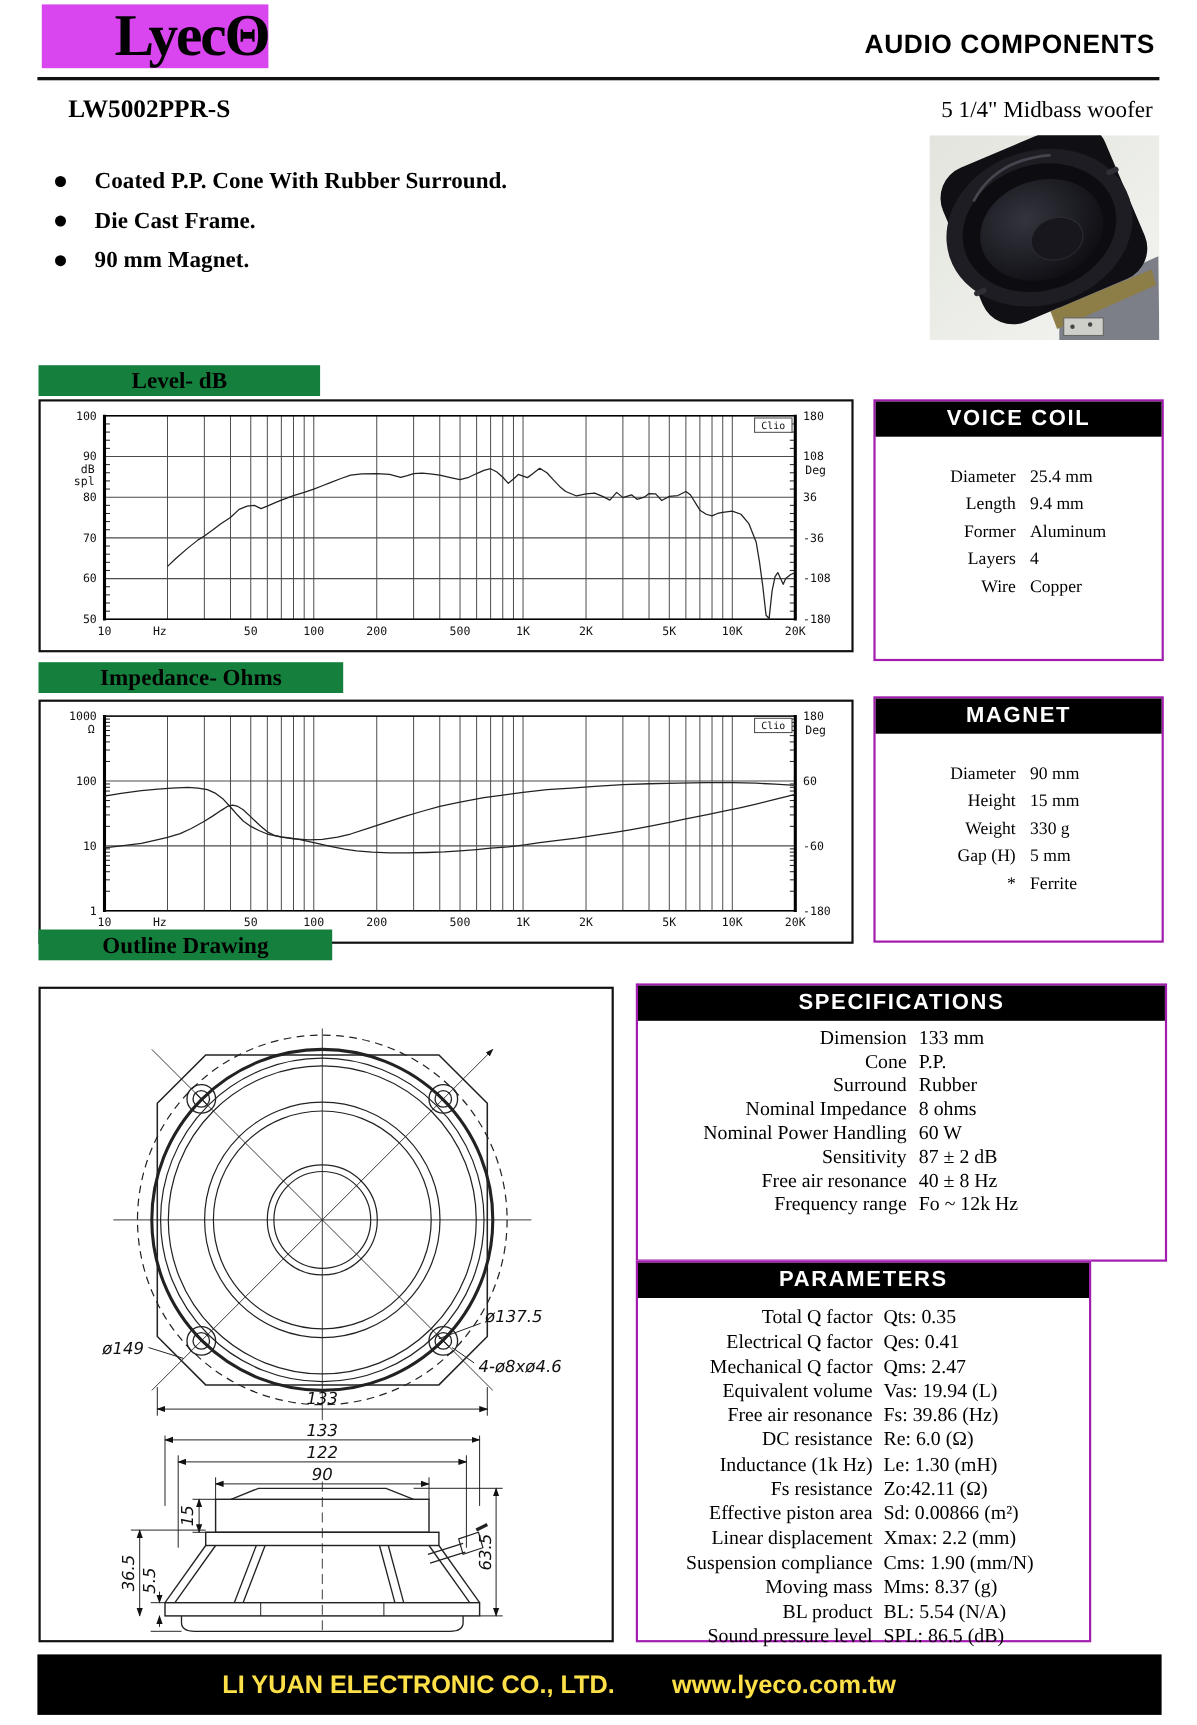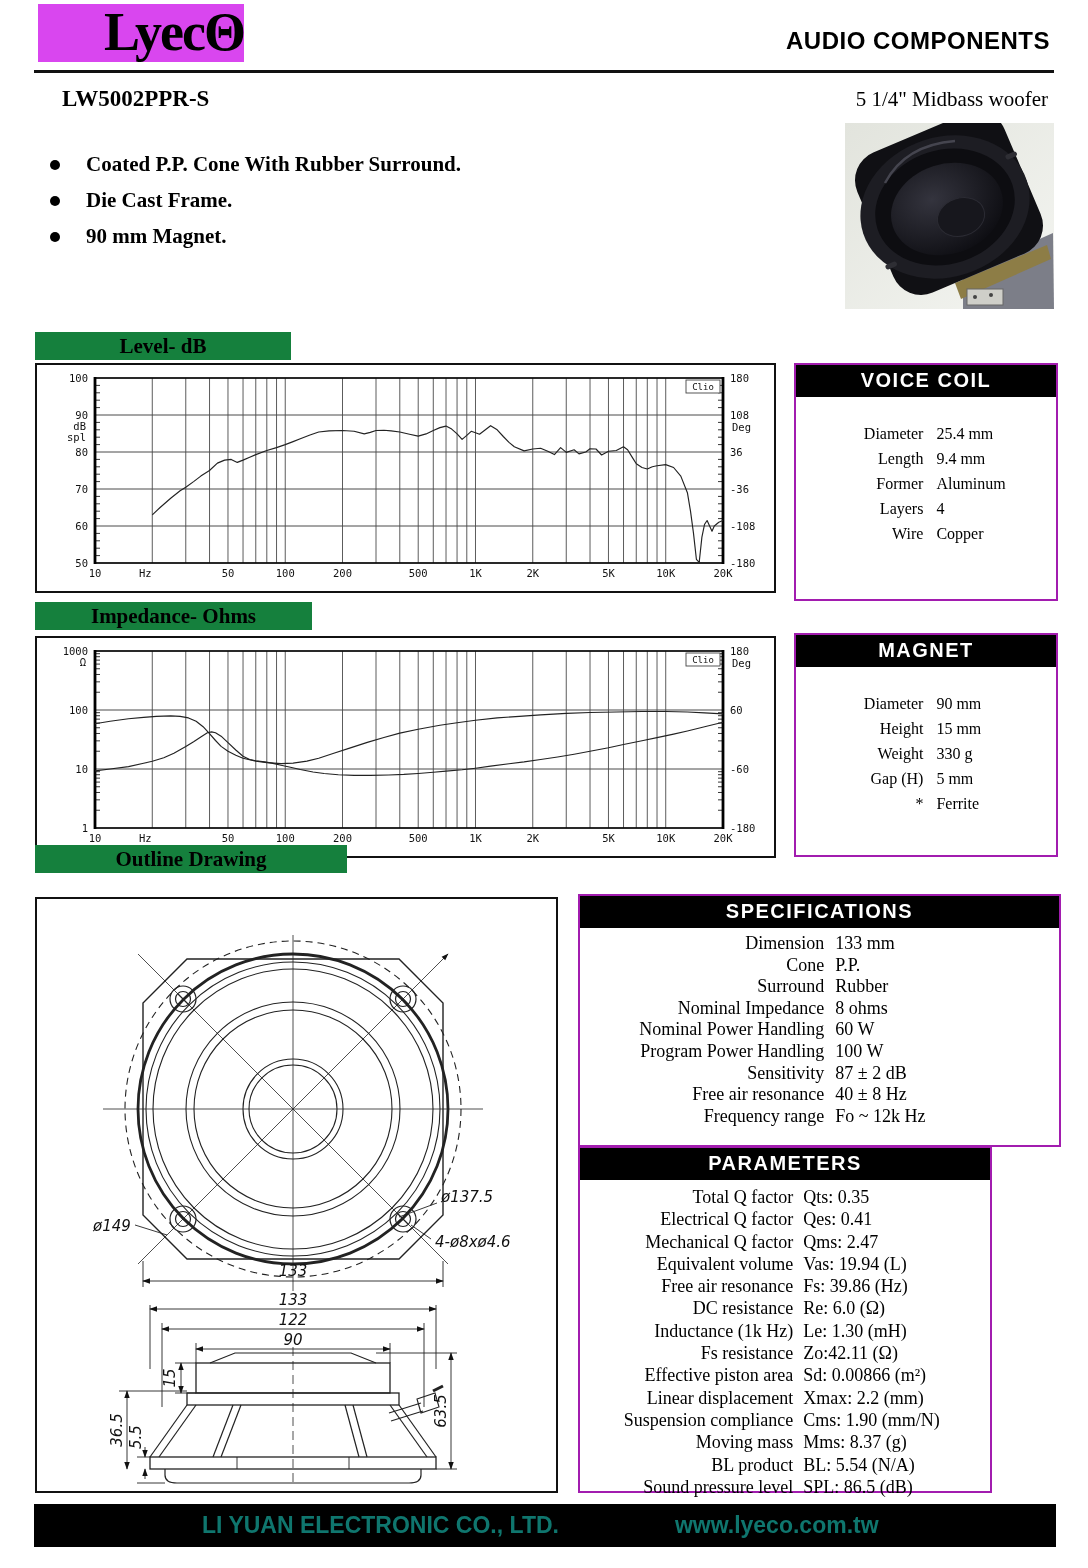--- a/index.html
+++ b/index.html
@@ -13,21 +13,21 @@
   #model{left:62px;top:86px;font:700 23px "Liberation Serif",serif}
   #ptype{right:40px;top:87px;font:400 21px "Liberation Serif",serif}
   #features{left:50px;top:152px;list-style:none}
   #features li{display:flex;align-items:flex-start;margin-bottom:11px;font:700 21px "Liberation Serif",serif}
   #features .dot{width:10px;height:10px;border-radius:50%;background:#000;margin:8px 26px 0 0;flex:none}
   #photo{left:845px;top:123px;width:209px;height:186px}
   
   .secbar{height:28px;background:#15803d;display:flex;align-items:center;justify-content:center;font:700 21px "Liberation Serif",serif}
   #bar-level{left:35px;top:332px;width:256px}
   #bar-imp{left:35px;top:602px;width:277px}
-  #bar-outline{left:35px;top:845px;width:312px}
+  #bar-outline{left:35px;top:845px;width:267px}
   
   .chartbox{border:2.5px solid #111;background:#fff}
   #box-level{left:35px;top:363px;width:741px;height:230px}
   #box-imp{left:35px;top:636px;width:741px;height:222px}
   .cht-txt{font-family:"DejaVu Sans Mono",monospace;font-size:10.5px;fill:#111}
   .cht-txt-s{font-family:"DejaVu Sans Mono",monospace;font-size:9px;fill:#111}
   
   .databox{border:2px solid #a21caf;background:#fff}
   #box-voice{left:794px;top:363px;width:264px;height:238px}
   #box-magnet{left:794px;top:633px;width:264px;height:224px}
@@ -47,23 +47,23 @@
   #box-spec .tlabel{width:51%}
   #box-spec .tvalue{padding-left:11px}
   #box-param .rows{padding-top:6px}
   #box-param .trow{font-size:18px;line-height:22.3px}
   #box-param .tlabel{width:52%}
   #box-param .tvalue{padding-left:10px}
   
   #box-outline{left:35px;top:897px;width:523px;height:596px;border:2.5px solid #111;background:#fff}
   .draw-txt{font:italic 15px "DejaVu Sans",sans-serif;fill:#111}
   
-  #footer{left:34px;top:1504px;width:1022px;height:43px;background:#000;color:#0f766e;display:flex;align-items:center;font:700 23px "Liberation Sans",sans-serif}
+  #footer{left:34px;top:1504px;width:1022px;height:55px;background:#000;color:#fde047;display:flex;align-items:center;font:700 23px "Liberation Sans",sans-serif}
   #footer .company{margin-left:168px}
-  #footer .site{margin-left:116px}
+  #footer .site{margin-left:52px}
 </style>
 </head>
 <body>
 
 <div class="abs" id="logo">LyecΘ</div>
 <div class="abs" id="audio">AUDIO COMPONENTS</div>
 <div class="abs" id="toprule"></div>
 <div class="abs" id="model">LW5002PPR-S</div>
 <div class="abs" id="ptype">5 1/4" Midbass woofer</div>
 
@@ -539,24 +539,20 @@
       </div>
       <div class="trow">
         <div class="tlabel">Nominal Impedance</div>
         <div class="tvalue">8 ohms</div>
       </div>
       <div class="trow">
         <div class="tlabel">Nominal Power Handling</div>
         <div class="tvalue">60 W</div>
       </div>
       <div class="trow">
-        <div class="tlabel">Program Power Handling</div>
-        <div class="tvalue">100 W</div>
-      </div>
-      <div class="trow">
         <div class="tlabel">Sensitivity</div>
         <div class="tvalue">87 ± 2 dB</div>
       </div>
       <div class="trow">
         <div class="tlabel">Free air resonance</div>
         <div class="tvalue">40 ± 8 Hz</div>
       </div>
       <div class="trow">
         <div class="tlabel">Frequency range</div>
         <div class="tvalue">Fo ~ 12k Hz</div>

